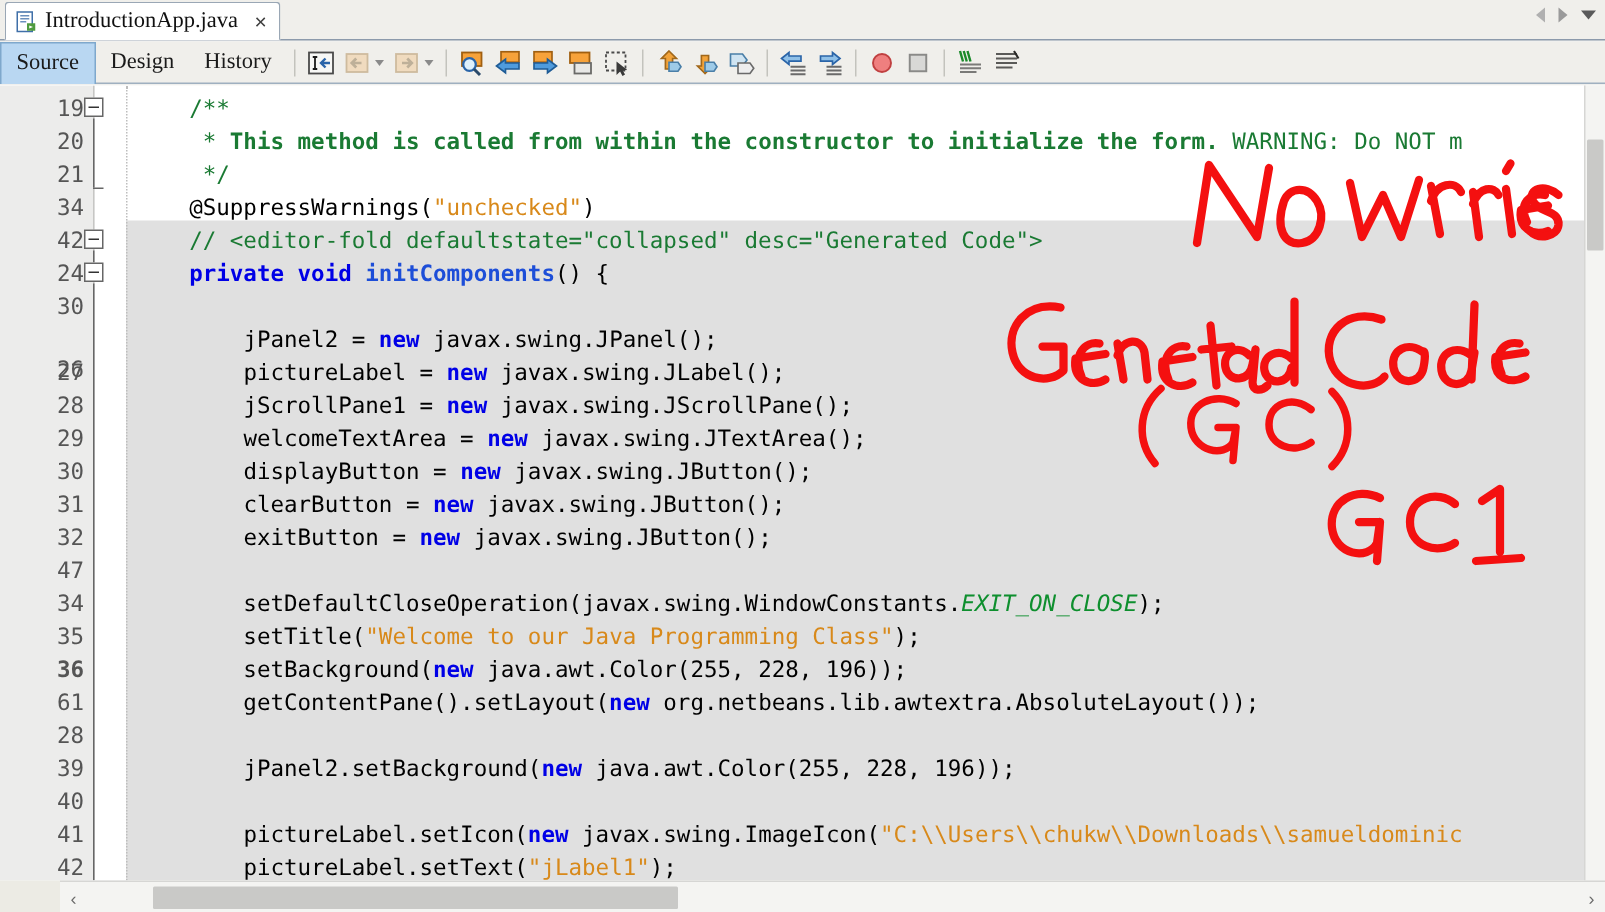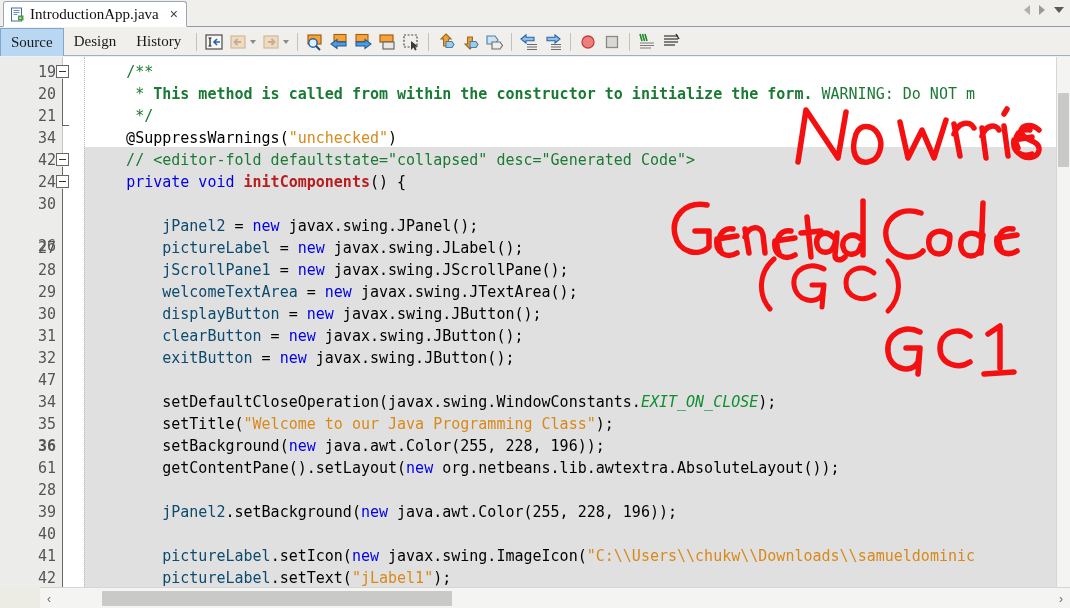--- a/index.html
+++ b/index.html
@@ -179,24 +179,24 @@
     font-family: "DejaVu Sans Mono", monospace;
     font-size: 15px;
     line-height: 22px;
     white-space: pre;
     z-index: 5;
   }
   .cl { height: 22px; white-space: pre; color: #000000; padding-left: 6px; }
 
   .c-cmt  { color: #1a7a33; }
   .c-cmtb { color: #1a7a33; font-weight: bold; }
-  .c-kw   { color: #0000e6; font-weight: normal; }
+  .c-kw   { color: #0000e6; font-weight: bold; }
   .c-str  { color: #d8891a; }
-  .c-fld  { color: #0c4a6e; }
-  .c-mth  { color: #b91c1c; font-weight: bold; }
+  .c-fld  { color: #000000; }
+  .c-mth  { color: #1d4ed8; font-weight: bold; }
   .c-stat { color: #0e8f2e; font-style: italic; }
   .c-pln  { color: #000000; }
 
   
   .vscroll {
     position: absolute; right: 0; top: 57px;
     width: 14px; height: 530px;
     background: #f4f4f2;
     border-left: 1px solid #d6d6d4;
     z-index: 10;

